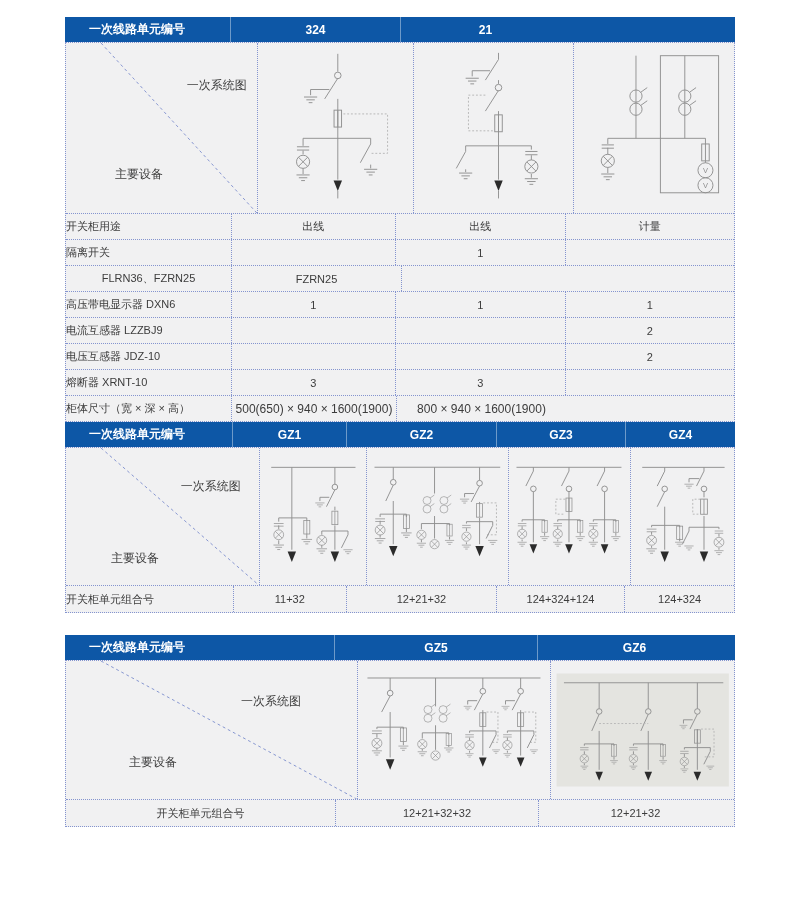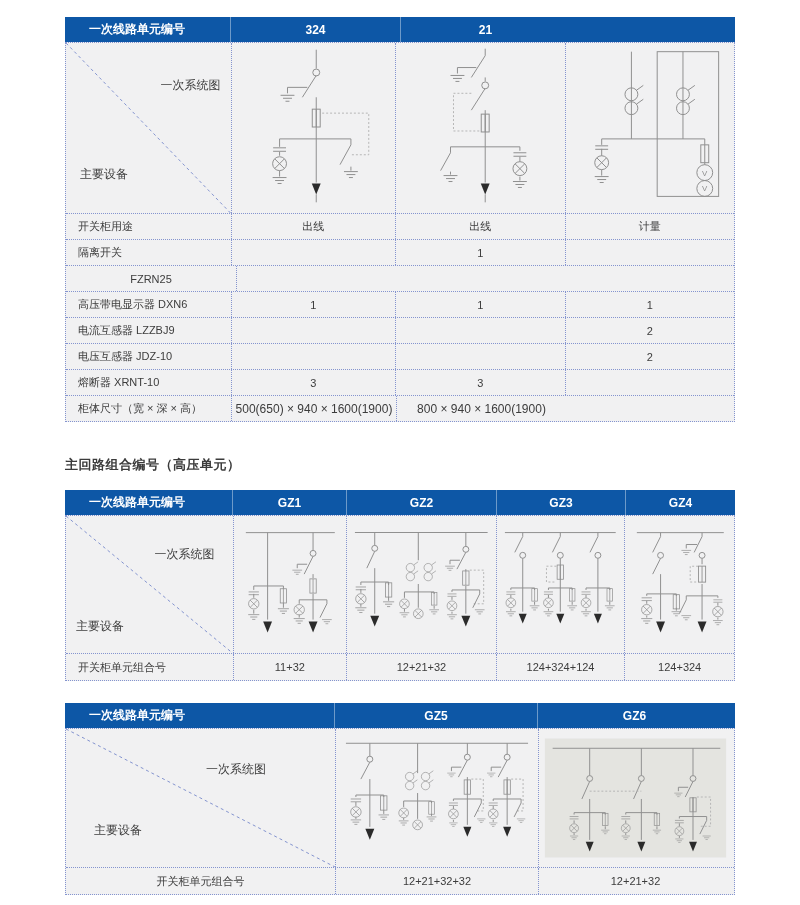--- a/index.html
+++ b/index.html
@@ -15,25 +15,25 @@
   .thead{display:flex;height:25px;background:var(--header_bg);color:var(--header_text);
     font-size:12px;font-weight:bold;align-items:stretch;}
   .thead .hcell{display:flex;align-items:center;justify-content:center;}
   .thead .hcell+.hcell{border-left:1px solid rgba(255,255,255,.4);}
   .thead .hlabel{justify-content:flex-start;padding-left:24px;}
   .tbody{background:var(--body_bg);border:1px dotted var(--border_dot);}
   .trow{display:flex;align-items:stretch;}
   .trow+.trow{border-top:1px dotted var(--border_dot);}
   .cell{display:flex;align-items:center;justify-content:center;font-size:11px;}
   .cell+.cell{border-left:1px dotted var(--border_dot);}
-  .rlabel{justify-content:flex-start;padding-left:12px;}
+  .rlabel{justify-content:flex-start;}
   .datarow{height:26px;}
   .sz{font-size:12px;}
   
-  .diagcell{position:relative;}
+  .diagcell{position:relative;margin-left:35px;}
   .diagcell svg.diagline{position:absolute;inset:0;width:100%;height:100%;}
   .leg{position:absolute;font-size:12px;color:var(--text_main);white-space:nowrap;}
   
   .dcell{position:relative;padding:0;}
   .dcell svg.diag{display:block;width:100%;height:100%;}
   .heading{margin:34px 0 16px 0;font-size:13px;font-weight:600;color:#3b3b3b;letter-spacing:.5px;}
   .tablegap{margin-top:22px;}
   
   .w165{width:165px;} .w170{width:170px;}
   .w167{width:167px;} .w114{width:114px;} .w150{width:150px;} .w129{width:129px;} .w110{width:110px;}
@@ -184,20 +184,21 @@
         <div class="cell w170">出线</div>
         <div class="cell w170">计量</div>
       </div>
       <div class="trow datarow">
         <div class="cell rlabel w165">隔离开关</div>
         <div class="cell w165"></div>
         <div class="cell w170">1</div>
         <div class="cell w170"></div>
       </div>
       <div class="trow datarow">
+        <div class="cell w165">FLRN36、FZRN25</div>
         <div class="cell w170">FZRN25</div>
         <div class="cell w170"></div>
       </div>
       <div class="trow datarow">
         <div class="cell rlabel w165">高压带电显示器 DXN6</div>
         <div class="cell w165">1</div>
         <div class="cell w170">1</div>
         <div class="cell w170">1</div>
       </div>
       <div class="trow datarow">
@@ -219,21 +220,20 @@
         <div class="cell w170"></div>
       </div>
       <div class="trow datarow">
         <div class="cell rlabel w165">柜体尺寸（宽 × 深 × 高）</div>
         <div class="cell w165 sz">500(650) × 940 × 1600(1900)</div>
         <div class="cell w170 sz">800 × 940 × 1600(1900)</div>
       </div>
     </div>
   </div>
 
-  <div class="heading">主回路组合编号（高压单元）</div>
 
   <div>
     <div class="thead">
       <div class="hcell hlabel w167">一次线路单元编号</div>
       <div class="hcell w114">GZ1</div>
       <div class="hcell w150">GZ2</div>
       <div class="hcell w129">GZ3</div>
       <div class="hcell w110">GZ4</div>
     </div>
     <div class="tbody">

